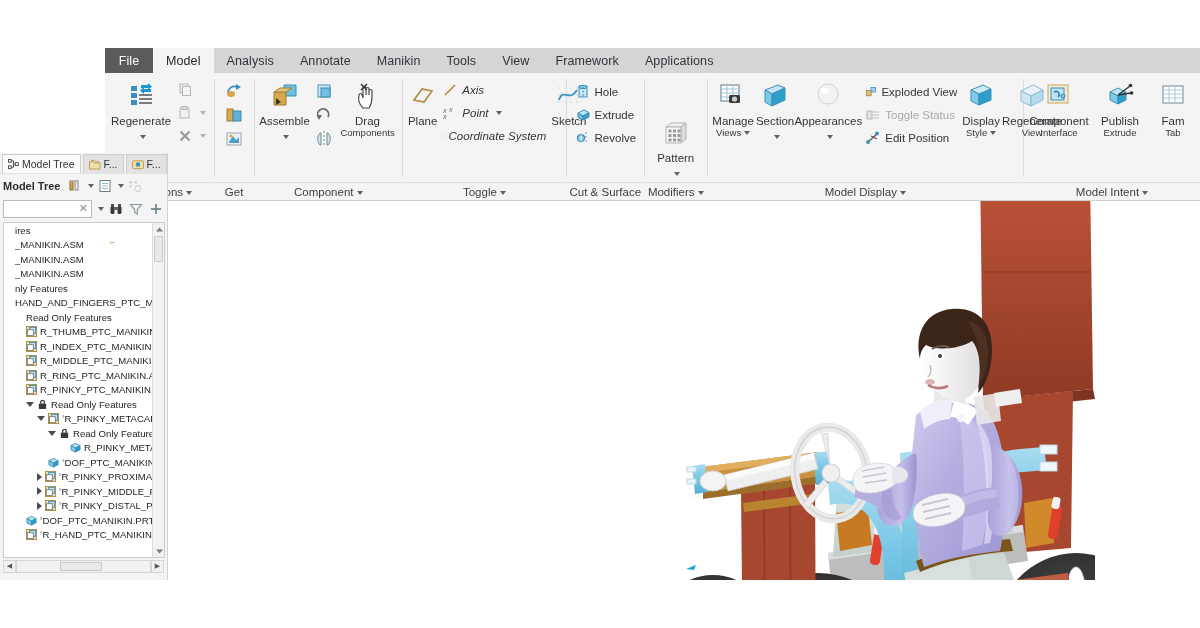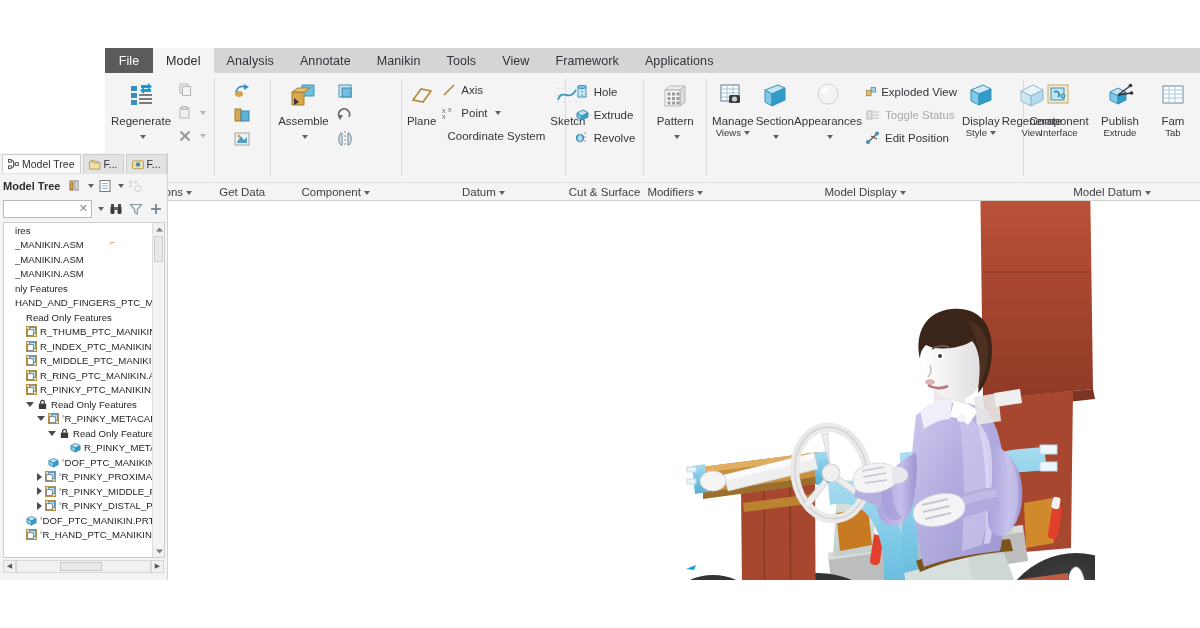--- a/index.html
+++ b/index.html
@@ -617,37 +617,50 @@
                 </svg>
             </div>
             <div class="iconbtn">
               <svg width="20" height="18" viewBox="0 0 20 18">
                   <path d="M6,3 C3,7 3,11 6,15 L7,15 L7,3 Z" fill="#dce8ef" stroke="#6d8694"></path>
                   <path d="M14,3 C17,7 17,11 14,15 L13,15 L13,3 Z" fill="#dce8ef" stroke="#6d8694"></path>
                   <line x1="10" y1="1" x2="10" y2="17" stroke="#8a8a8a" stroke-dasharray="2 2"></line>
                 </svg>
             </div>
           </div>
+          <div class="bigbtn" style="width:72px;">
+            <div class="ic">
+              <svg width="30" height="28" viewBox="0 0 30 28">
+                <path d="M10,26 C6,22 5,17 6,13 C6.5,11 8.5,11 9,13 L10,16 L10,6 C10,4 13,4 13,6 L13,13 L13,7 C13,5 16,5 16,7 L16,13 L16,9 C16,7 19,7 19,9 L19,14 C19,20 18,23 16,26 Z" fill="#ffffff" stroke="#4a4a4a" stroke-width="1.2"></path>
+                <line x1="8" y1="2" x2="14" y2="8" stroke="#333" stroke-width="1.4"></line>
+                <line x1="14" y1="2" x2="8" y2="8" stroke="#333" stroke-width="1.4"></line>
+              </svg>
+            </div>
+            <div class="lb">
+              <span>Drag</span>
+              <small>Components</small>
+            </div>
+          </div>
         </div>
         <div class="rgroup-label"><span>Component</span><span class="caret"></span></div>
       </div>
 
       <div class="rsep"></div>
 
       <div class="rgroup" style="width:163px;">
         <div class="rgroup-body">
           <div class="bigbtn" style="width:38px;">
             <div class="ic">
               <svg width="26" height="26" viewBox="0 0 26 26">
                   <polygon points="4,17 12,6 22,8 14,19" fill="none" stroke="#b08a3e" stroke-width="1.6"></polygon>
                 </svg>
             </div>
             <div class="lb">Plane</div>
           </div>
-          <div class="smallcol" style="min-width:110px;">
+          <div class="smallcol" style="min-width:110px;font-style:italic;">
             <div class="smallbtn">
               <svg width="16" height="16" viewBox="0 0 16 16">
                   <line x1="3" y1="13" x2="13" y2="3" stroke="#b08a3e" stroke-width="1.6"></line>
                 </svg>
               <span>Axis</span>
             </div>
             <div class="smallbtn">
               <svg width="16" height="16" viewBox="0 0 16 16">
                   <text x="1" y="8" font-size="7" fill="#6a6a6a" font-family="Liberation Sans">x</text>
                   <text x="7" y="7" font-size="7" fill="#6a6a6a" font-family="Liberation Sans">x</text>
@@ -680,21 +693,21 @@
                     <circle cx="10" cy="19" r="1"></circle>
                     <circle cx="16" cy="19" r="1"></circle>
                     <circle cx="22" cy="19" r="1"></circle>
                   </g>
                 <path d="M4,17 C8,4 14,20 22,7" fill="none" stroke="#3d96c2" stroke-width="1.8"></path>
               </svg>
             </div>
             <div class="lb">Sketch</div>
           </div>
         </div>
-        <div class="rgroup-label"><span>Datum</span><span class="caret"></span></div>
+        <div class="rgroup-label"><span>Toggle</span><span class="caret"></span></div>
       </div>
 
       <div class="rsep"></div>
 
       <div class="rgroup" style="width:84px;">
         <div class="rgroup-body">
           <div class="smallcol" style="padding-top:4px;">
             <div class="smallbtn">
               <svg width="16" height="16" viewBox="0 0 16 16">
                   <rect x="4" y="2" width="8" height="11" fill="#cde8f5" stroke="#3d8fb8"></rect>
@@ -720,21 +733,21 @@
               <span>Revolve</span>
             </div>
           </div>
         </div>
         <div class="rgroup-label"><span>Cut &amp; Surface</span></div>
       </div>
 
       <div class="rsep"></div>
 
       <div class="rgroup" style="width:62px;">
-        <div class="rgroup-body" style="justify-content:center;">
+        <div class="rgroup-body" style="justify-content:center;align-items:flex-end;">
           <div class="bigbtn">
             <div class="ic">
               <svg width="30" height="28" viewBox="0 0 30 28">
                 <polygon points="5,8 20,8 25,4 10,4" fill="#f0f0f0" stroke="#b5b5b5"></polygon>
                 <polygon points="20,8 25,4 25,20 20,24" fill="#dcdcdc" stroke="#b5b5b5"></polygon>
                 <rect x="5" y="8" width="15" height="16" fill="#f7f7f7" stroke="#b5b5b5"></rect>
                 <g fill="#9a9a9a">
                     <rect x="7.5" y="10.5" width="3" height="3"></rect>
                     <rect x="12" y="10.5" width="3" height="3"></rect>
                     <rect x="16.5" y="10.5" width="3" height="3"></rect>
@@ -905,21 +918,21 @@
                     <line x1="17" y1="4" x2="17" y2="21"></line>
                   </g>
               </svg>
             </div>
             <div class="lb">
               <span>Fam</span>
               <small>Tab</small>
             </div>
           </div>
         </div>
-        <div class="rgroup-label"><span>Model Datum</span><span class="caret"></span></div>
+        <div class="rgroup-label"><span>Model Intent</span><span class="caret"></span></div>
       </div>
 
     </div>
   </div>
 
   <div class="leftpanel">
 
     <div class="lp-tabs">
       <div class="lp-tab active">
         <svg width="11" height="11" viewBox="0 0 12 12">

